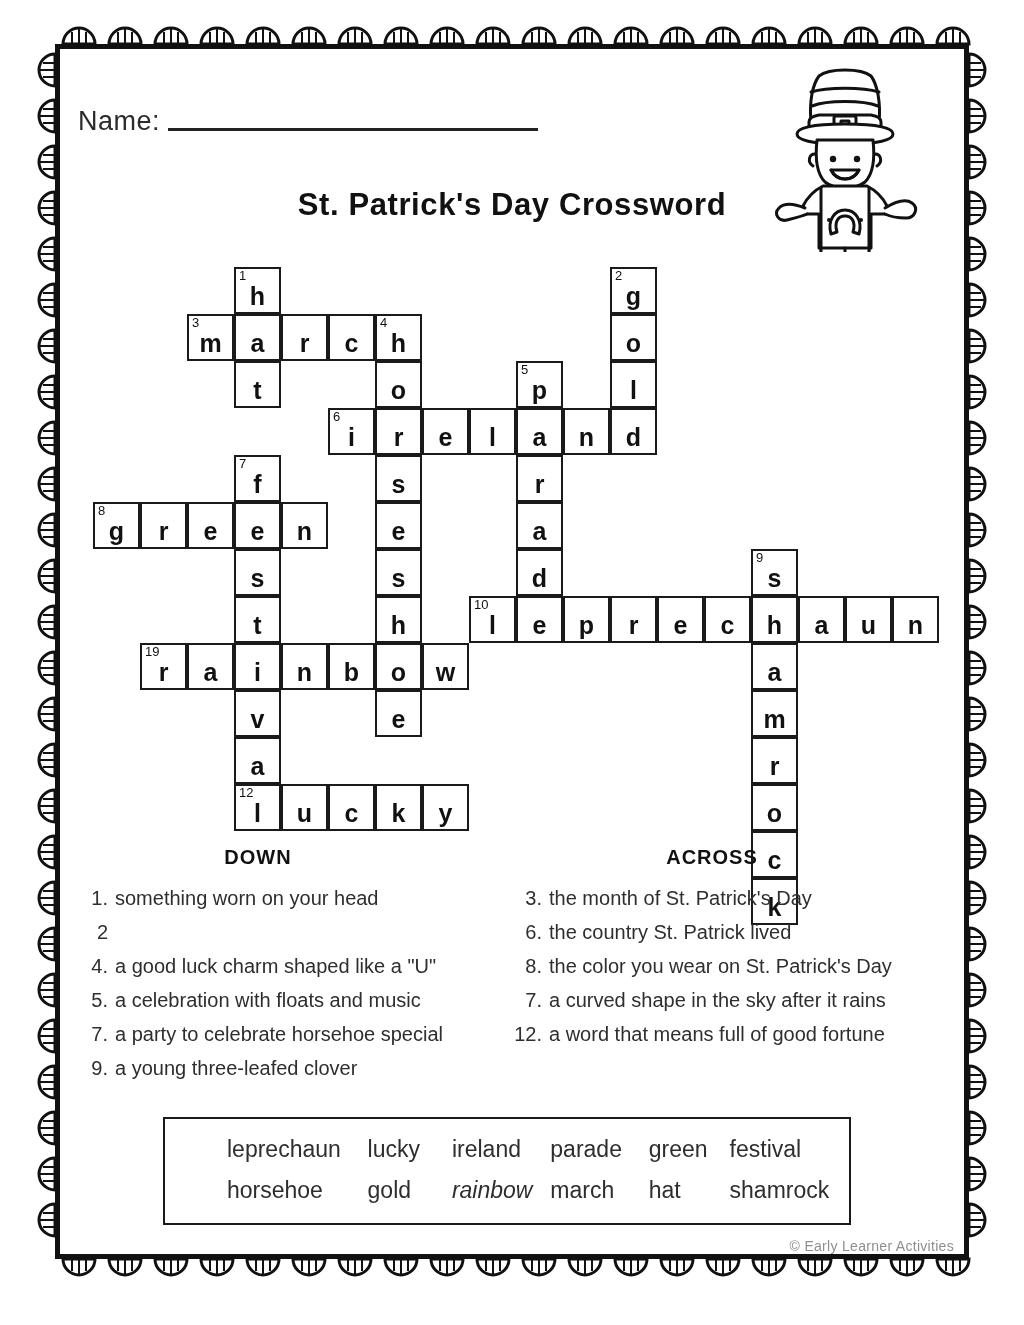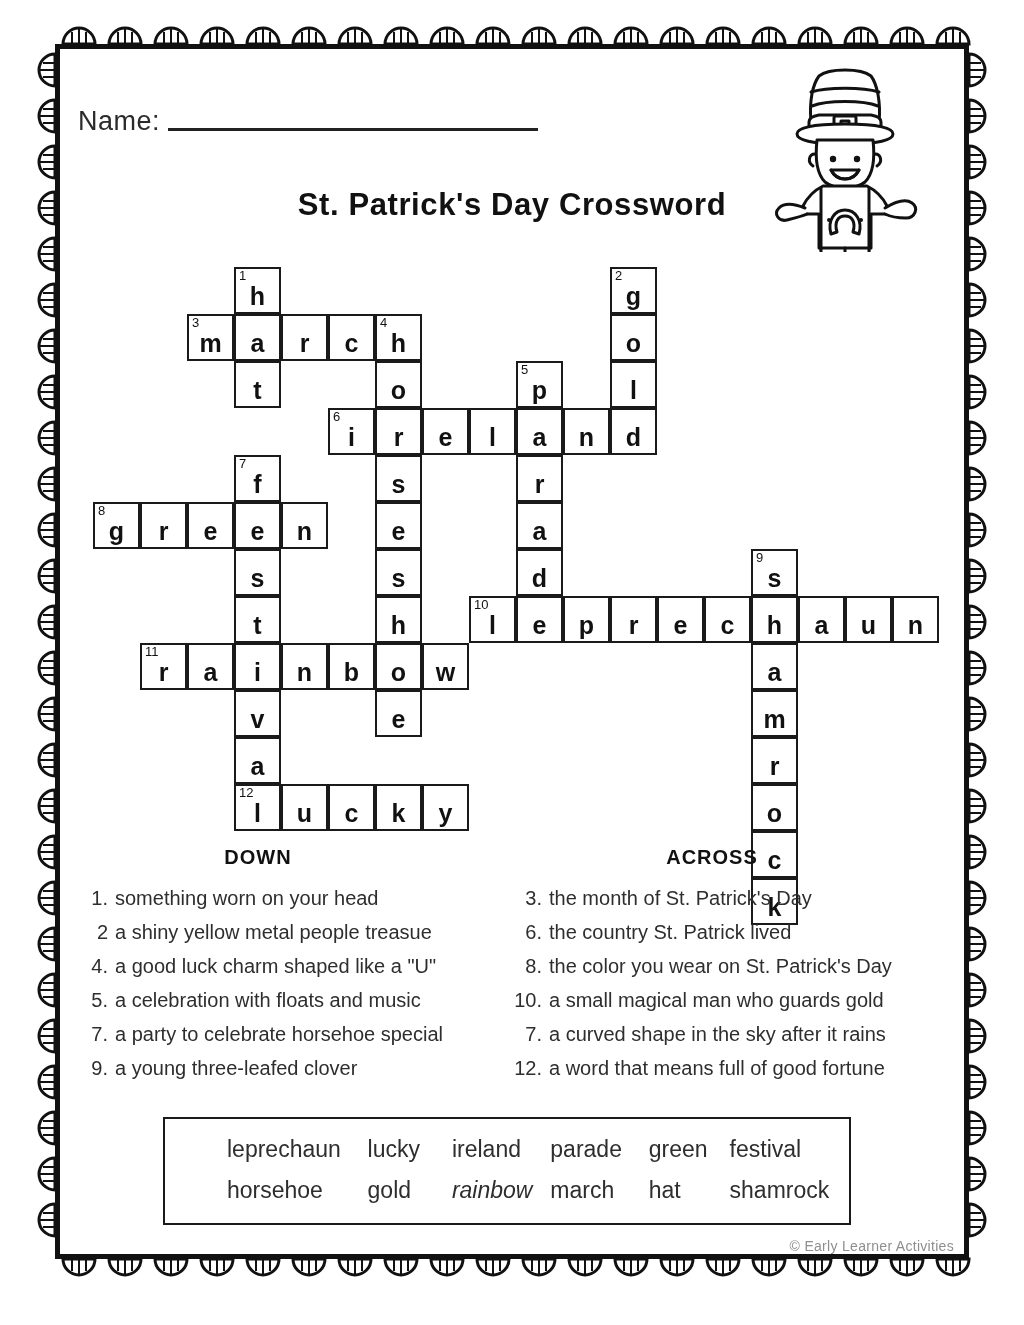--- a/index.html
+++ b/index.html
@@ -918,21 +918,21 @@
       <div class="cell" style="left: 798px; top: 596px;">
         <span class="ltr">a</span>
       </div>
       <div class="cell" style="left: 845px; top: 596px;">
         <span class="ltr">u</span>
       </div>
       <div class="cell" style="left: 892px; top: 596px;">
         <span class="ltr">n</span>
       </div>
       <div class="cell" style="left: 140px; top: 643px;">
-        <span class="num">11</span>
+        <span class="num">19</span>
         <span class="ltr">r</span>
       </div>
       <div class="cell" style="left: 187px; top: 643px;">
         <span class="ltr">a</span>
       </div>
       <div class="cell" style="left: 234px; top: 643px;">
         <span class="ltr">i</span>
       </div>
       <div class="cell" style="left: 281px; top: 643px;">
         <span class="ltr">n</span>
@@ -993,21 +993,20 @@
 
   <div class="clue-col" id="down-col">
     <div class="clue-head">DOWN</div>
     <div id="down-list">
         <div class="clue-line">
           <span class="clue-num">1.</span>
           <span class="clue-text">something worn on your head</span>
         </div>
         <div class="clue-line">
           <span class="clue-num">2</span>
-          <span class="clue-text">a shiny yellow metal people treasue</span>
         </div>
         <div class="clue-line">
           <span class="clue-num">4.</span>
           <span class="clue-text">a good luck charm shaped like a "U"</span>
         </div>
         <div class="clue-line">
           <span class="clue-num">5.</span>
           <span class="clue-text">a celebration with floats and music</span>
         </div>
         <div class="clue-line">
@@ -1030,24 +1029,20 @@
         </div>
         <div class="clue-line">
           <span class="clue-num">6.</span>
           <span class="clue-text">the country St. Patrick lived</span>
         </div>
         <div class="clue-line">
           <span class="clue-num">8.</span>
           <span class="clue-text">the color you wear on St. Patrick's Day</span>
         </div>
         <div class="clue-line">
-          <span class="clue-num">10.</span>
-          <span class="clue-text">a small magical man who guards gold</span>
-        </div>
-        <div class="clue-line">
           <span class="clue-num">7.</span>
           <span class="clue-text">a curved shape in the sky after it rains</span>
         </div>
         <div class="clue-line">
           <span class="clue-num">12.</span>
           <span class="clue-text">a word that means full of good fortune</span>
         </div>
       </div>
   </div>
 

